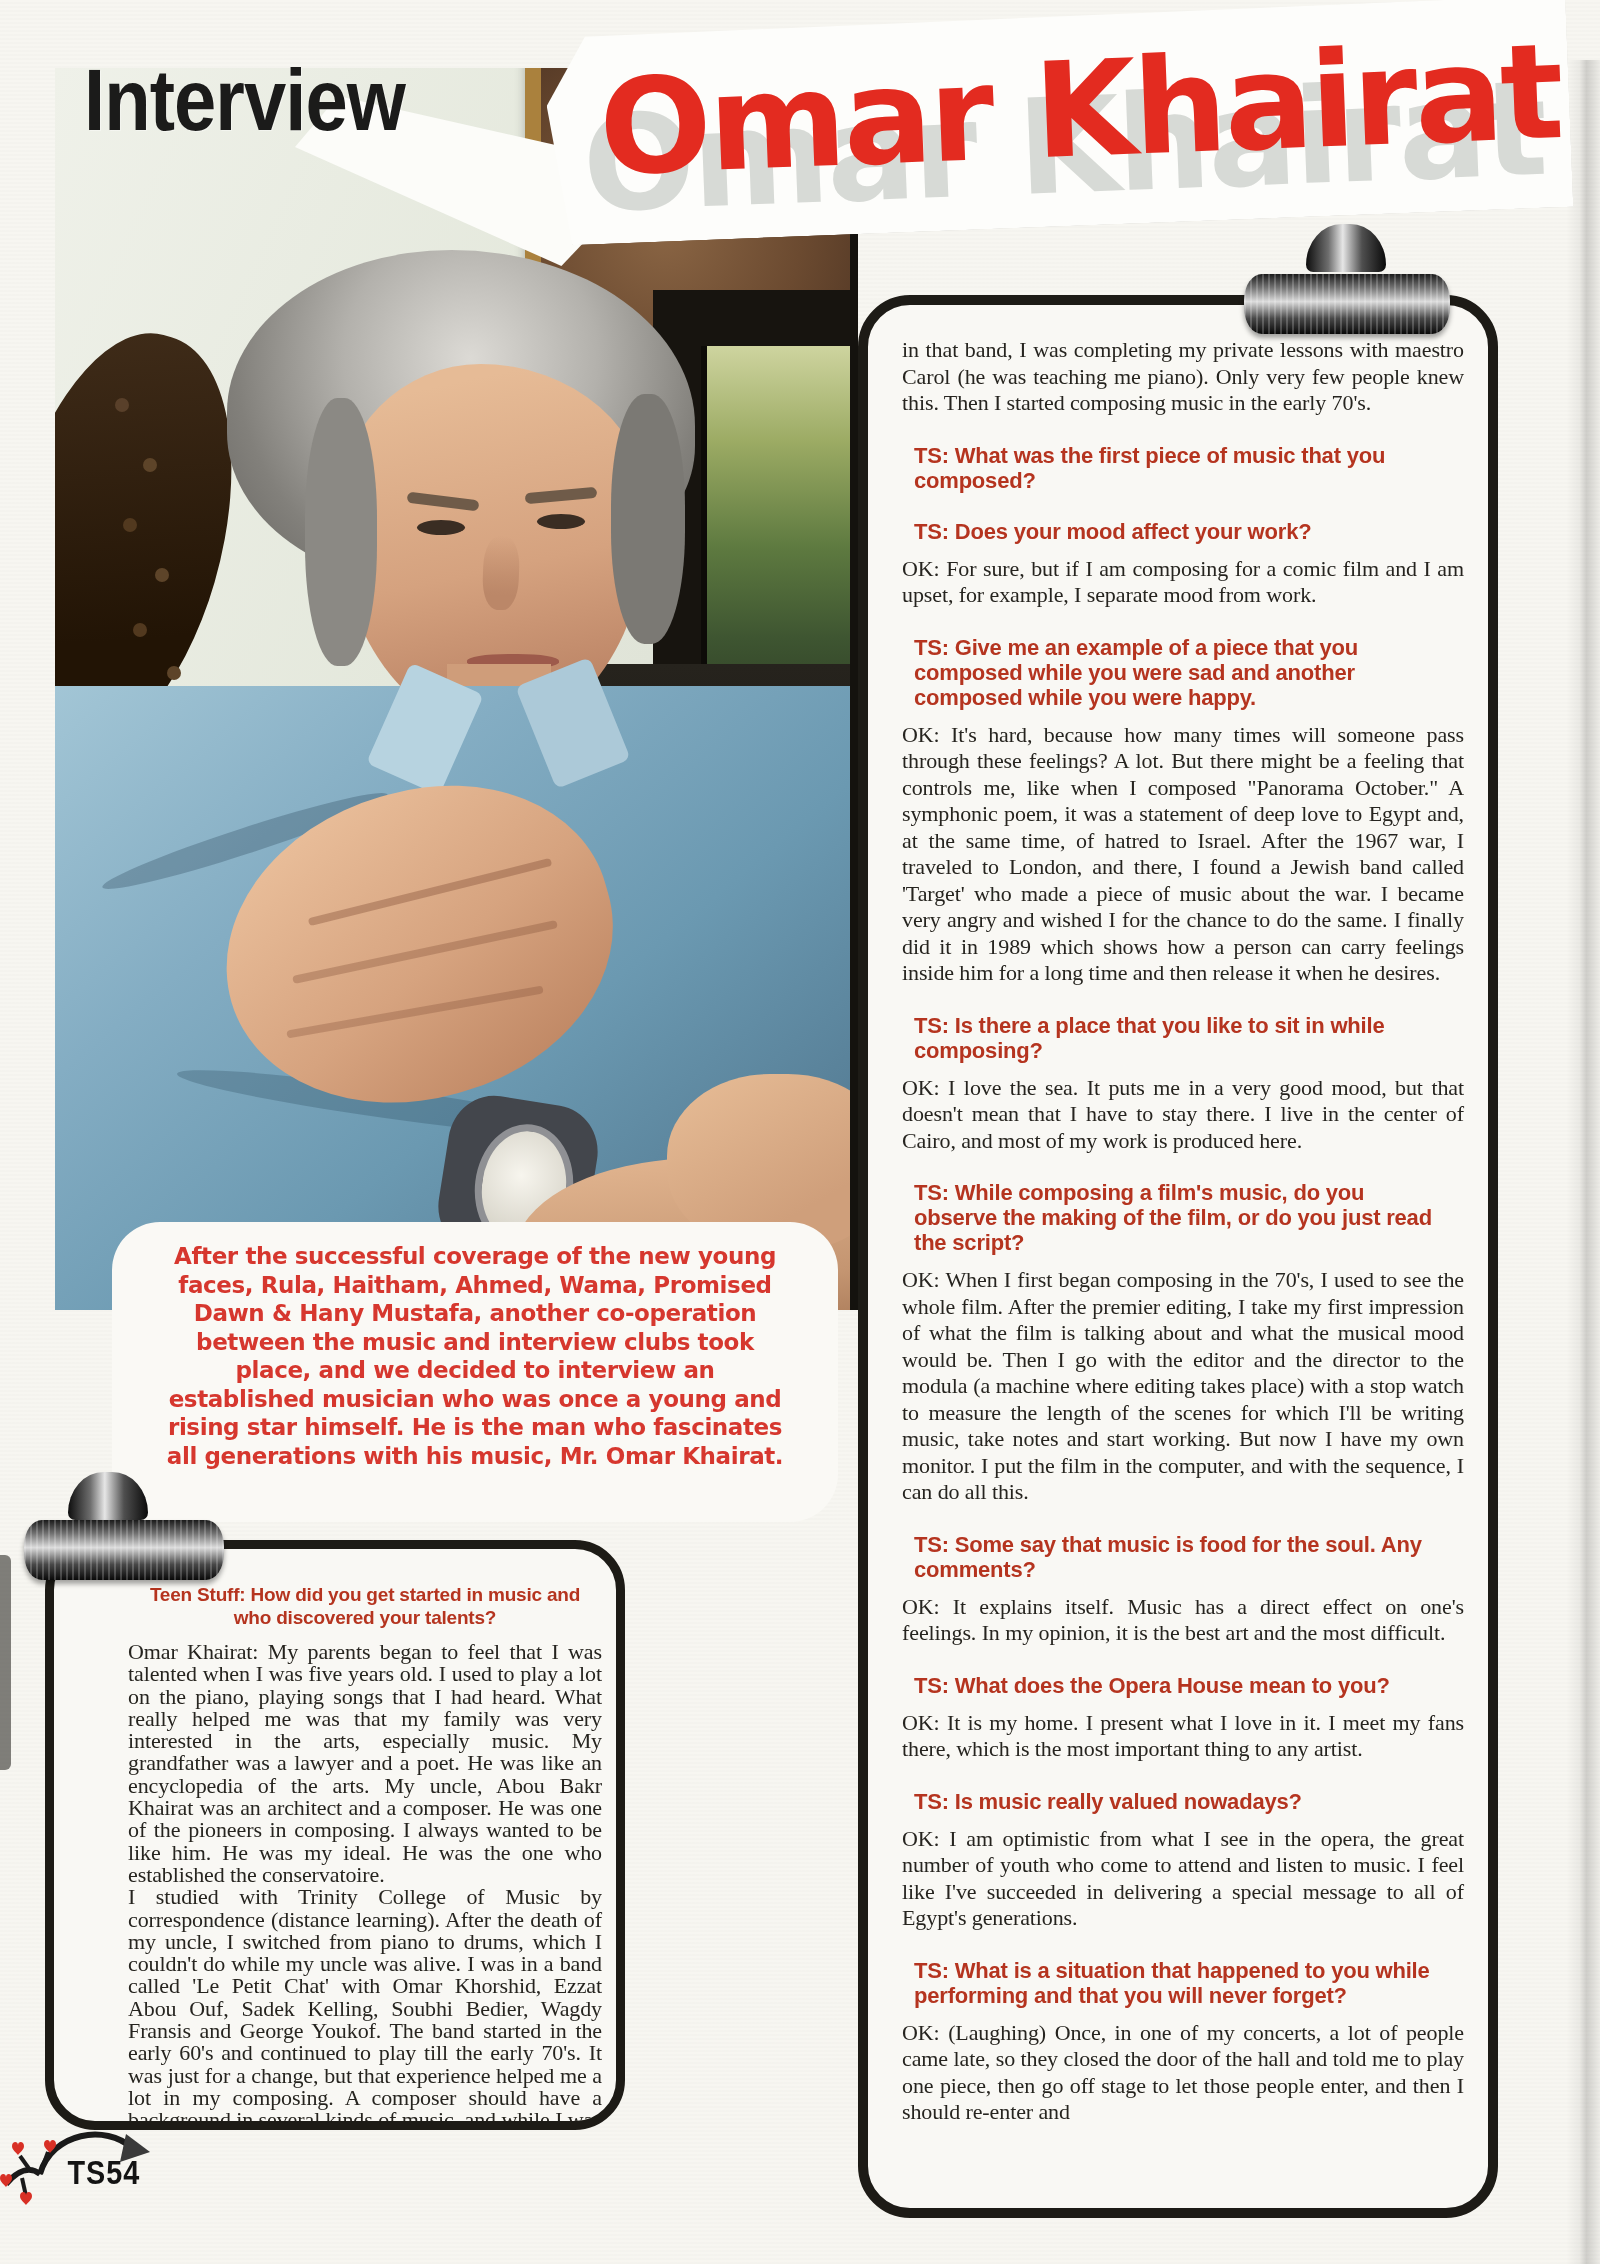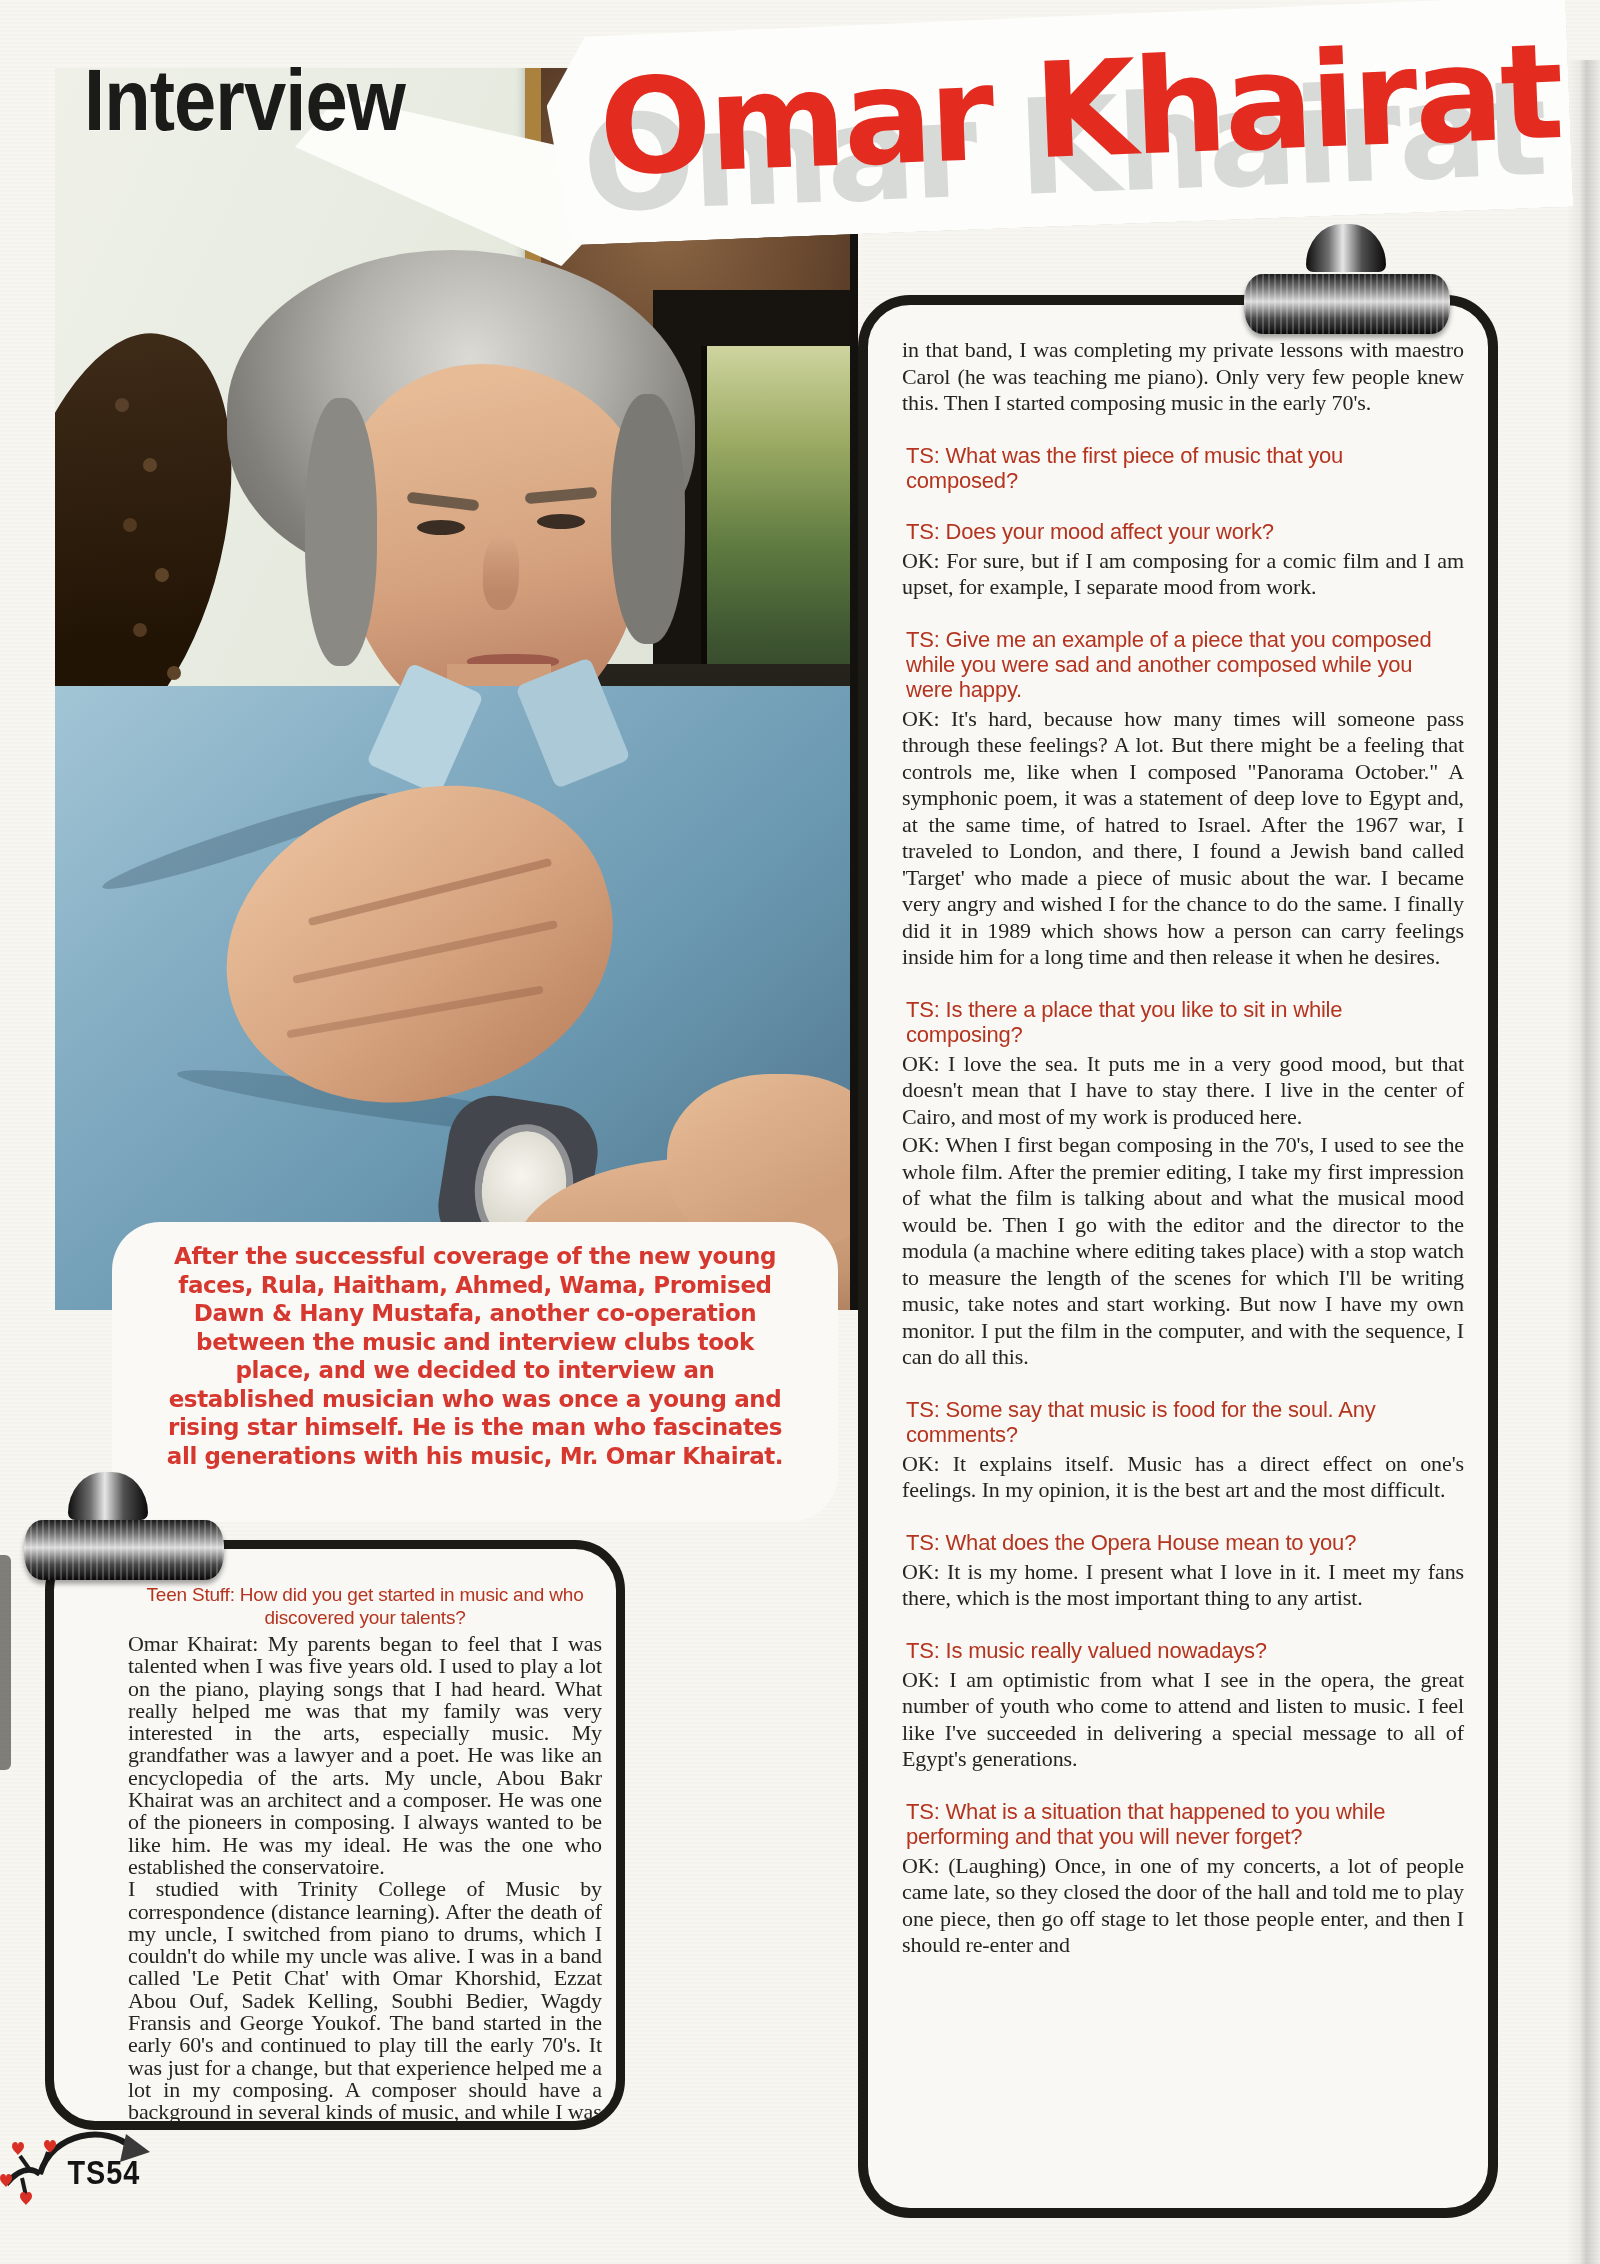--- a/index.html
+++ b/index.html
@@ -79,22 +79,22 @@
       border-radius:48px;z-index:3;}
   #intro-text{margin:20px 22px 0 22px;text-align:center;white-space:pre-line;
       font-family:"DejaVu Sans",sans-serif;font-weight:bold;font-size:23px;line-height:28.5px;
       color:var(--intro-red,#d6372e);letter-spacing:-.4px;}
   
   .qa-box{position:absolute;background:#f9f8f4;border:9px solid #1d1b16;z-index:2;overflow:hidden;}
   #left-box{left:45px;top:1540px;width:562px;height:572px;border-radius:50px;padding:0;}
   #left-box .inner{margin:34px 14px 0 74px;}
   #right-box{left:858px;top:295px;width:620px;height:1903px;border-radius:52px;border-width:10px;}
   #right-box .inner{margin:32px 24px 0 34px;}
-  .q{font-family:"Liberation Sans",sans-serif;font-weight:normal;color:var(--question-red,#b5341f);
-     margin:4px;letter-spacing:-.2px;}
+  .q{font-family:"Liberation Sans",sans-serif;font-weight:bold;color:var(--question-red,#b5341f);
+     margin:12px;letter-spacing:-.2px;}
   .a{font-family:Liberation Serif, serif;color:#26241f;margin:0;text-align:justify;letter-spacing:-.1px;}
   #left-box .q{font-size:19px;line-height:23px;text-align:center;}
   #left-box .a{font-size:22px;line-height:22.3px;}
   #right-box .q{font-size:22px;line-height:25px;margin-top:26px;}
   #right-box .a{font-size:22px;line-height:26.5px;margin-top:2px;}
   #right-box .cont{margin-top:0;}
   
   .clip{position:absolute;z-index:8;}
   .clip .dome{position:absolute;top:0;width:80px;height:48px;
       border-radius:50% 50% 8px 8px/95% 95% 8px 8px;
@@ -200,20 +200,21 @@
 
       <p class="q">TS: Does your mood affect your work?</p>
       <p class="a">OK: For sure, but if I am composing for a comic film and I am upset, for example, I separate mood from work.</p>
 
       <p class="q">TS: Give me an example of a piece that you composed while you were sad and another composed while you were happy.</p>
       <p class="a">OK: It's hard, because how many times will someone pass through these feelings? A lot. But there might be a feeling that controls me, like when I composed "Panorama October." A symphonic poem, it was a statement of deep love to Egypt and, at the same time, of hatred to Israel. After the 1967 war, I traveled to London, and there, I found a Jewish band called 'Target' who made a piece of music about the war. I became very angry and wished I for the chance to do the same. I finally did it in 1989 which shows how a person can carry feelings inside him for a long time and then release it when he desires.</p>
 
       <p class="q">TS: Is there a place that you like to sit in while composing?</p>
       <p class="a">OK: I love the sea. It puts me in a very good mood, but that doesn't mean that I have to stay there. I live in the center of Cairo, and most of my work is produced here.</p>
 
+      <p class="q">TS: While composing a film's music, do you observe the making of the film, or do you just read the script?</p>
       <p class="a">OK: When I first began composing in the 70's, I used to see the whole film. After the premier editing, I take my first impression of what the film is talking about and what the musical mood would be. Then I go with the editor and the director to the modula (a machine where editing takes place) with a stop watch to measure the length of the scenes for which I'll be writing music, take notes and start working. But now I have my own monitor. I put the film in the computer, and with the sequence, I can do all this.</p>
 
       <p class="q">TS: Some say that music is food for the soul. Any comments?</p>
       <p class="a">OK: It explains itself. Music has a direct effect on one's feelings. In my opinion, it is the best art and the most difficult.</p>
 
       <p class="q">TS: What does the Opera House mean to you?</p>
       <p class="a">OK: It is my home. I present what I love in it. I meet my fans there, which is the most important thing to any artist.</p>
 
       <p class="q">TS: Is music really valued nowadays?</p>
       <p class="a">OK: I am optimistic from what I see in the opera, the great number of youth who come to attend and listen to music. I feel like I've succeeded in delivering a special message to all of Egypt's generations.</p>

